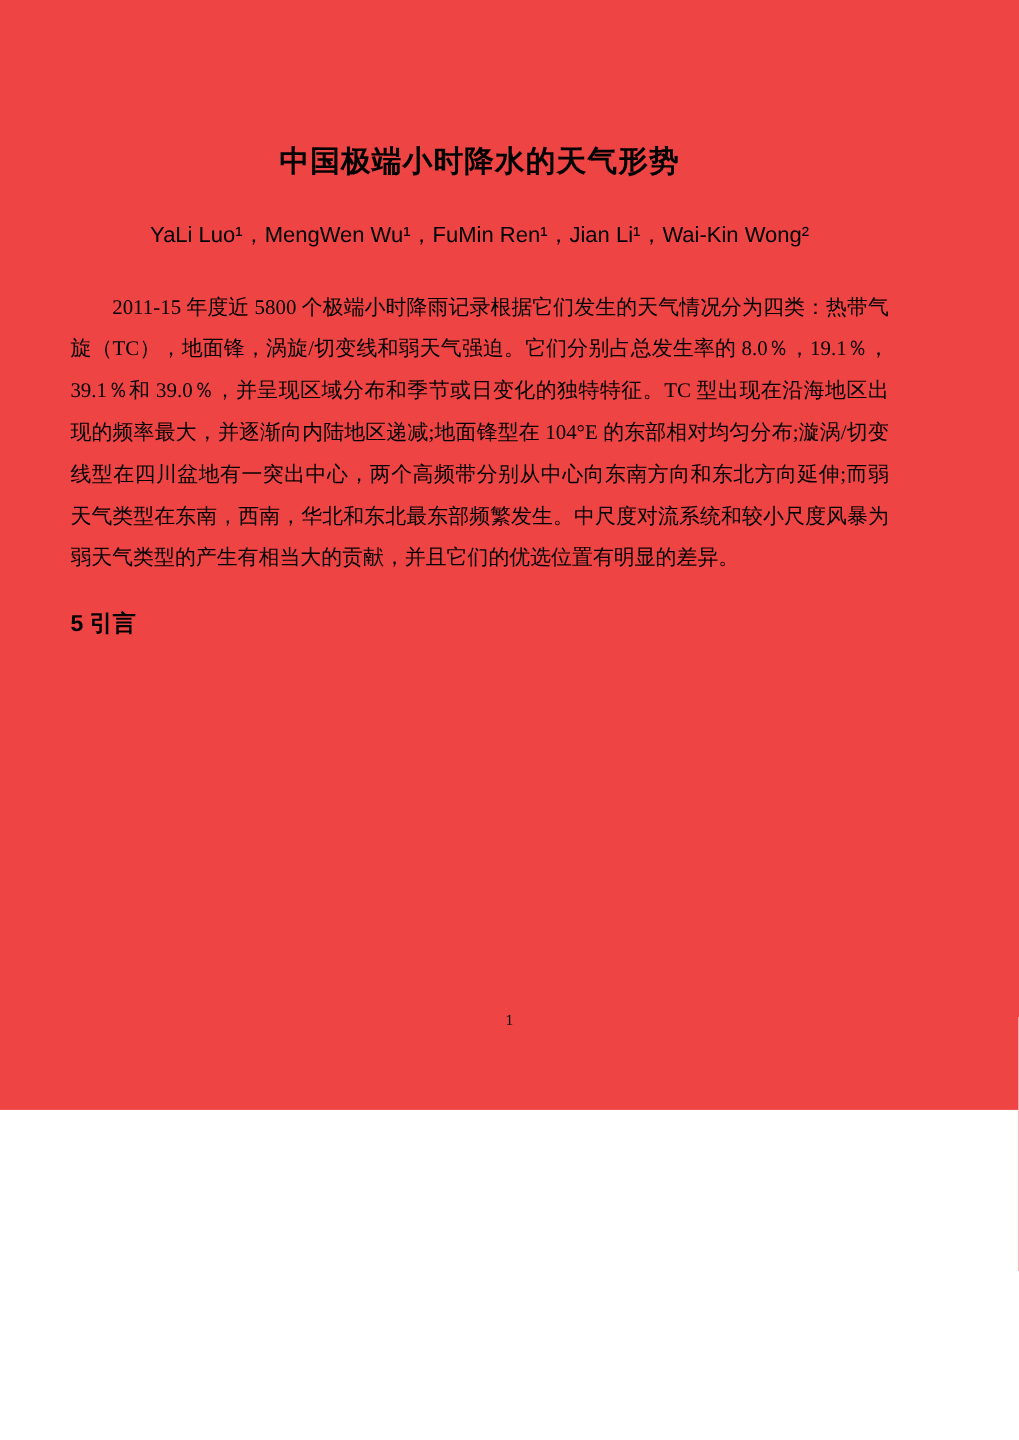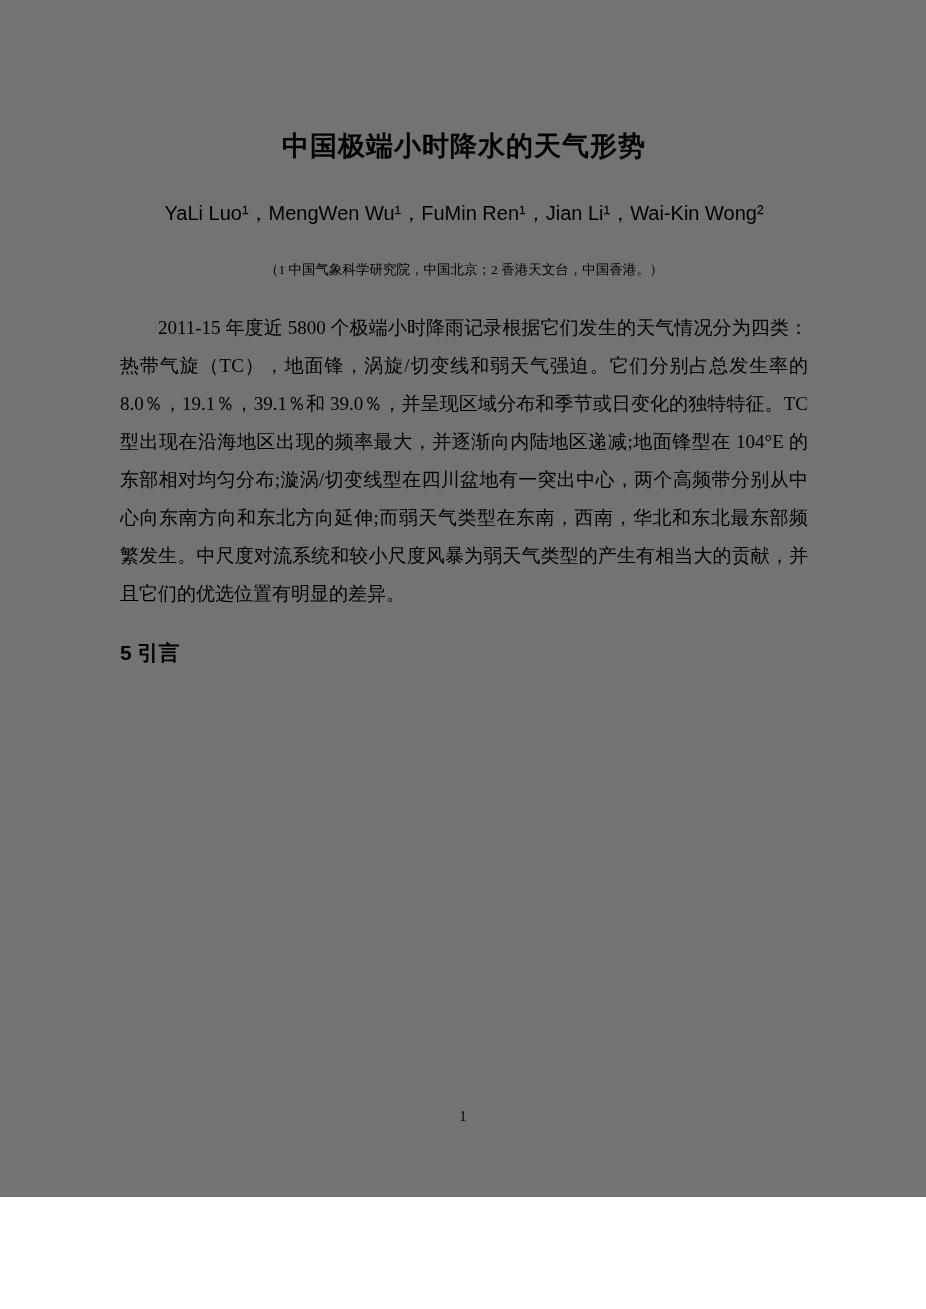--- a/index.html
+++ b/index.html
@@ -4,25 +4,25 @@
 <title>Paper Page</title>
 <style>
   html, body {
     margin: 0;
     padding: 0;
     background: #ffffff;
   }
   .page {
     position: relative;
     width: 926px;
-    height: 1197px;
+    height: 1009px;
     margin: 0 auto;
-    background: #737373;
+    background: #ef4444;
     box-sizing: border-box;
-    padding: 128px 118px 0 120px;
+    padding: 128px 118px 0 64px;
     color: #000000;
     font-family: "Liberation Serif", "DejaVu Serif", serif;
     overflow: hidden;
   }
   .title {
     margin: 0 0 36px 0;
     font-family: "Liberation Sans", "DejaVu Sans", sans-serif;
     font-weight: 700;
     font-size: 27px;
     text-align: center;
@@ -68,21 +68,20 @@
 </style>
 </head>
 <body>
 
 <div class="page">
 
   <h1 class="title">中国极端小时降水的天气形势</h1>
 
   <div class="authors">YaLi Luo¹，MengWen Wu¹，FuMin Ren¹，Jian Li¹，Wai-Kin Wong²</div>
 
-  <div class="affiliations">（1 中国气象科学研究院，中国北京；2 香港天文台，中国香港。）</div>
 
 
   <p class="body-para">2011-15 年度近 5800 个极端小时降雨记录根据它们发生的天气情况分为四类：热带气旋（TC），地面锋，涡旋/切变线和弱天气强迫。它们分别占总发生率的 8.0％，19.1％，39.1％和 39.0％，并呈现区域分布和季节或日变化的独特特征。TC 型出现在沿海地区出现的频率最大，并逐渐向内陆地区递减;地面锋型在 104°E 的东部相对均匀分布;漩涡/切变线型在四川盆地有一突出中心，两个高频带分别从中心向东南方向和东北方向延伸;而弱天气类型在东南，西南，华北和东北最东部频繁发生。中尺度对流系统和较小尺度风暴为弱天气类型的产生有相当大的贡献，并且它们的优选位置有明显的差异。</p>
 
   <h2 class="section-heading">5 引言</h2>
 
 
 
   <div class="page-number">1</div>
 

